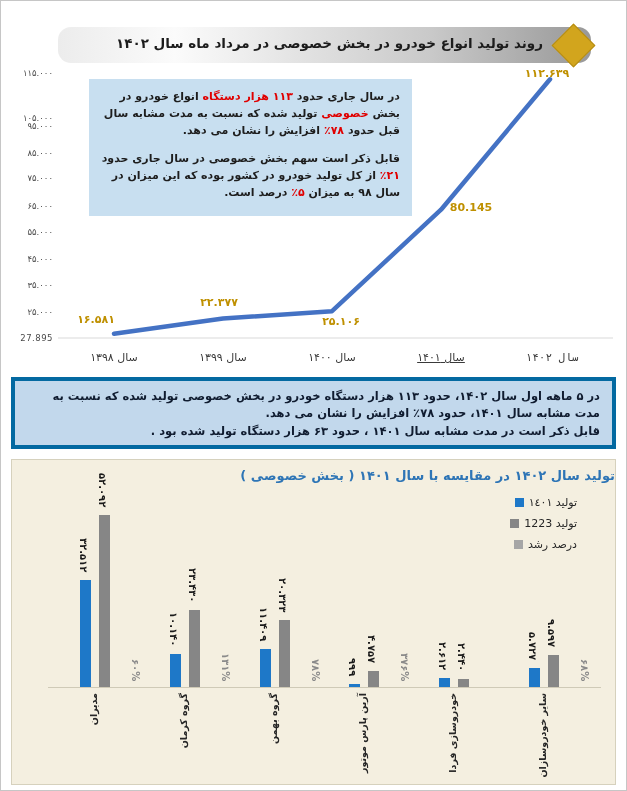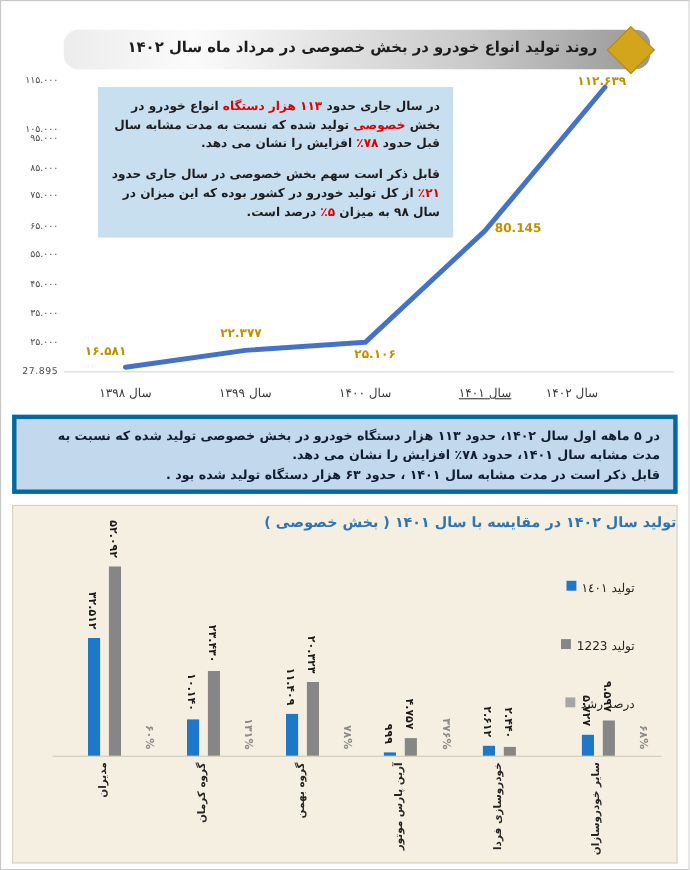--- a/index.html
+++ b/index.html
@@ -67,21 +67,21 @@
     background:#f4efe0; border:1px solid #d6d1bd; box-sizing:border-box;
   }
   .bar-title {
     position:absolute; left:0; right:0; top:8px; text-align:right; direction:rtl;
     font-size:13px; font-weight:bold; color:#2e75b6;
   }
   .legend {
     position:absolute; right:38px; top:36px; direction:rtl;
     display:flex; flex-direction:column; gap:8px;
   }
-  .legend-item { display:flex; gap:5px; font-size:11px; color:#262626;margin-top:32px; }
+  .legend-item { display:flex; align-items:center; gap:5px; font-size:11px; color:#262626; }
   .legend-marker { width:9px; height:9px; display:inline-block; }
   .bar-axis {
     position:absolute; left:36px; right:14px; top:227px; height:1px; background:#cfcab7;
   }
   .bar { position:absolute; width:11px; }
   .vlabel {
     position:absolute; writing-mode:vertical-rl; direction:ltr; white-space:nowrap;
     font-size:10px; font-weight:bold; color:#1a1a1a; letter-spacing:0.5px;
   }
   .plabel {
@@ -119,21 +119,21 @@
         <div class="ytick" style="top: 190.5px;">۴۵.۰۰۰</div>
         <div class="ytick" style="top: 217px;">۳۵.۰۰۰</div>
         <div class="ytick" style="top: 243.5px;">۲۵.۰۰۰</div>
         <div class="ytick" style="top: 270px;">27.895</div>
       </div>
     <div id="lc-xlabels">
         <div class="xlabel" style="left: 113px; top: 288px;">سال ۱۳۹۸</div>
         <div class="xlabel" style="left: 222px; top: 288px;">سال ۱۳۹۹</div>
         <div class="xlabel" style="left: 331px; top: 288px;">سال ۱۴۰۰</div>
         <div class="xlabel" style="left: 440px; top: 288px; text-decoration: underline;">سال ۱۴۰۱</div>
-        <div class="xlabel" style="left: 519px; top: 288px;">سال ۱۴۰۲</div>
+        <div class="xlabel" style="left: 551px; top: 288px; font-family: Liberation Mono, monospace;">سال ۱۴۰۲</div>
       </div>
     <div id="lc-dlabels">
         <div class="lc-dlabel" style="left: 95px; top: 249.81px;">۱۶.۵۸۱</div>
         <div class="lc-dlabel" style="left: 218px; top: 233.451px;">۲۲.۳۷۷</div>
         <div class="lc-dlabel" style="left: 340px; top: 252.219px;">۲۵.۱۰۶</div>
         <div class="lc-dlabel" style="left: 470px; top: 137.743px;">80.145</div>
         <div class="lc-dlabel" style="left: 546px; top: 4.25665px;">۱۱۲.۶۳۹</div>
       </div>
 
     <div class="info-box">

